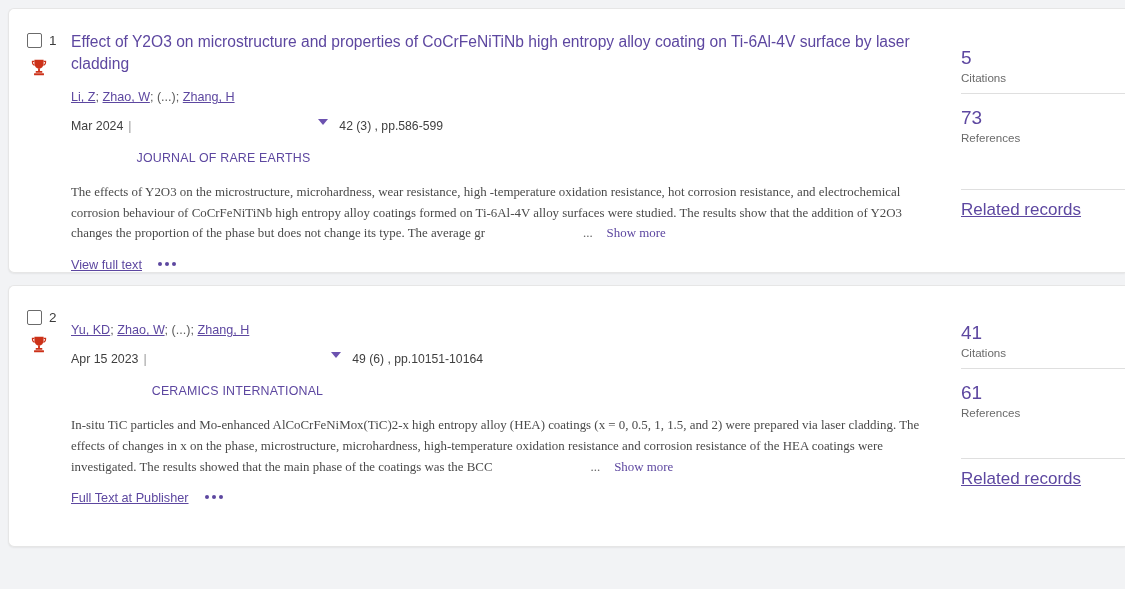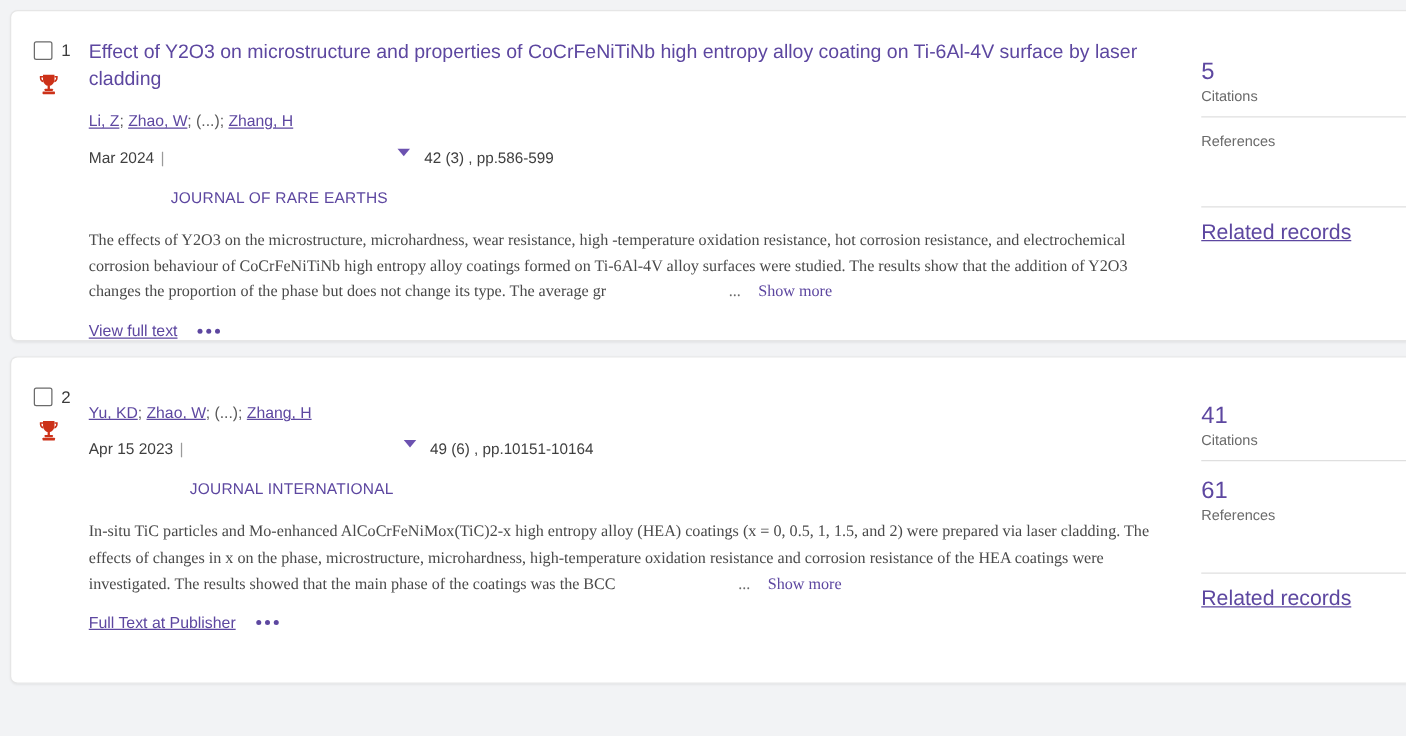--- a/index.html
+++ b/index.html
@@ -152,21 +152,21 @@
     color: #5d47a0;
     text-decoration: none;
     margin-left: 14px;
     cursor: pointer;
     font-size: 12.9px;
   }
 
   .actions {
     margin-top: 14px;
     display: flex;
-    align-items: center;
+    align-items: flex-start;
     gap: 14px;
   }
   .action-link {
     font-size: 12.7px;
     color: #5d47a0;
     text-decoration: underline;
     cursor: pointer;
   }
   .kebab {
     display: inline-flex;
@@ -276,20 +276,21 @@
           </span>
       </div>
     </div>
 
     <div class="metrics">
       <div class="metric">
         <div class="metric-value">5</div>
         <div class="metric-label">Citations</div>
       </div>
       <div class="metric" style="border-bottom:none;margin-bottom:0;">
+        <div class="metric-value">73</div>
         <div class="metric-label">References</div>
       </div>
       <div class="metric-spacer"></div>
       <a class="related-link">Related records</a>
     </div>
   </div>
 
   <div class="record-card card-2">
 
     <div class="gutter">
@@ -311,21 +312,21 @@
 
     <div class="main-col">
 
       <div class="authors">
         <a>Yu, KD</a><span class="sep">; </span><a>Zhao, W</a><span class="sep">; </span><span class="more">(...)</span><span class="sep">; </span><a>Zhang, H</a>
       </div>
 
       <div class="source-line">
         <span class="source-date">Apr 15 2023</span>
         <span class="source-pipe">|</span>
-        <span class="journal-name">JOURNAL INTERNATIONAL</span>
+        <span class="journal-name">CERAMICS INTERNATIONAL</span>
         <span class="caret"></span>
         <span class="vol-pages">49 (6) , pp.10151-10164</span>
       </div>
 
       <div class="abstract">
         <span>In-situ TiC particles and Mo-enhanced AlCoCrFeNiMox(TiC)2-x high entropy alloy (HEA) coatings (x = 0, 0.5, 1, 1.5, and 2) were prepared via laser cladding. The effects of changes in x on the phase, microstructure, microhardness, high-temperature oxidation resistance and corrosion resistance of the HEA coatings were investigated. The results showed that the main phase of the coatings was the BCC</span><span class="ellip">...</span><a class="show-more">Show more</a>
       </div>
 
       <div class="actions">
         <a class="action-link">Full Text at Publisher</a>

